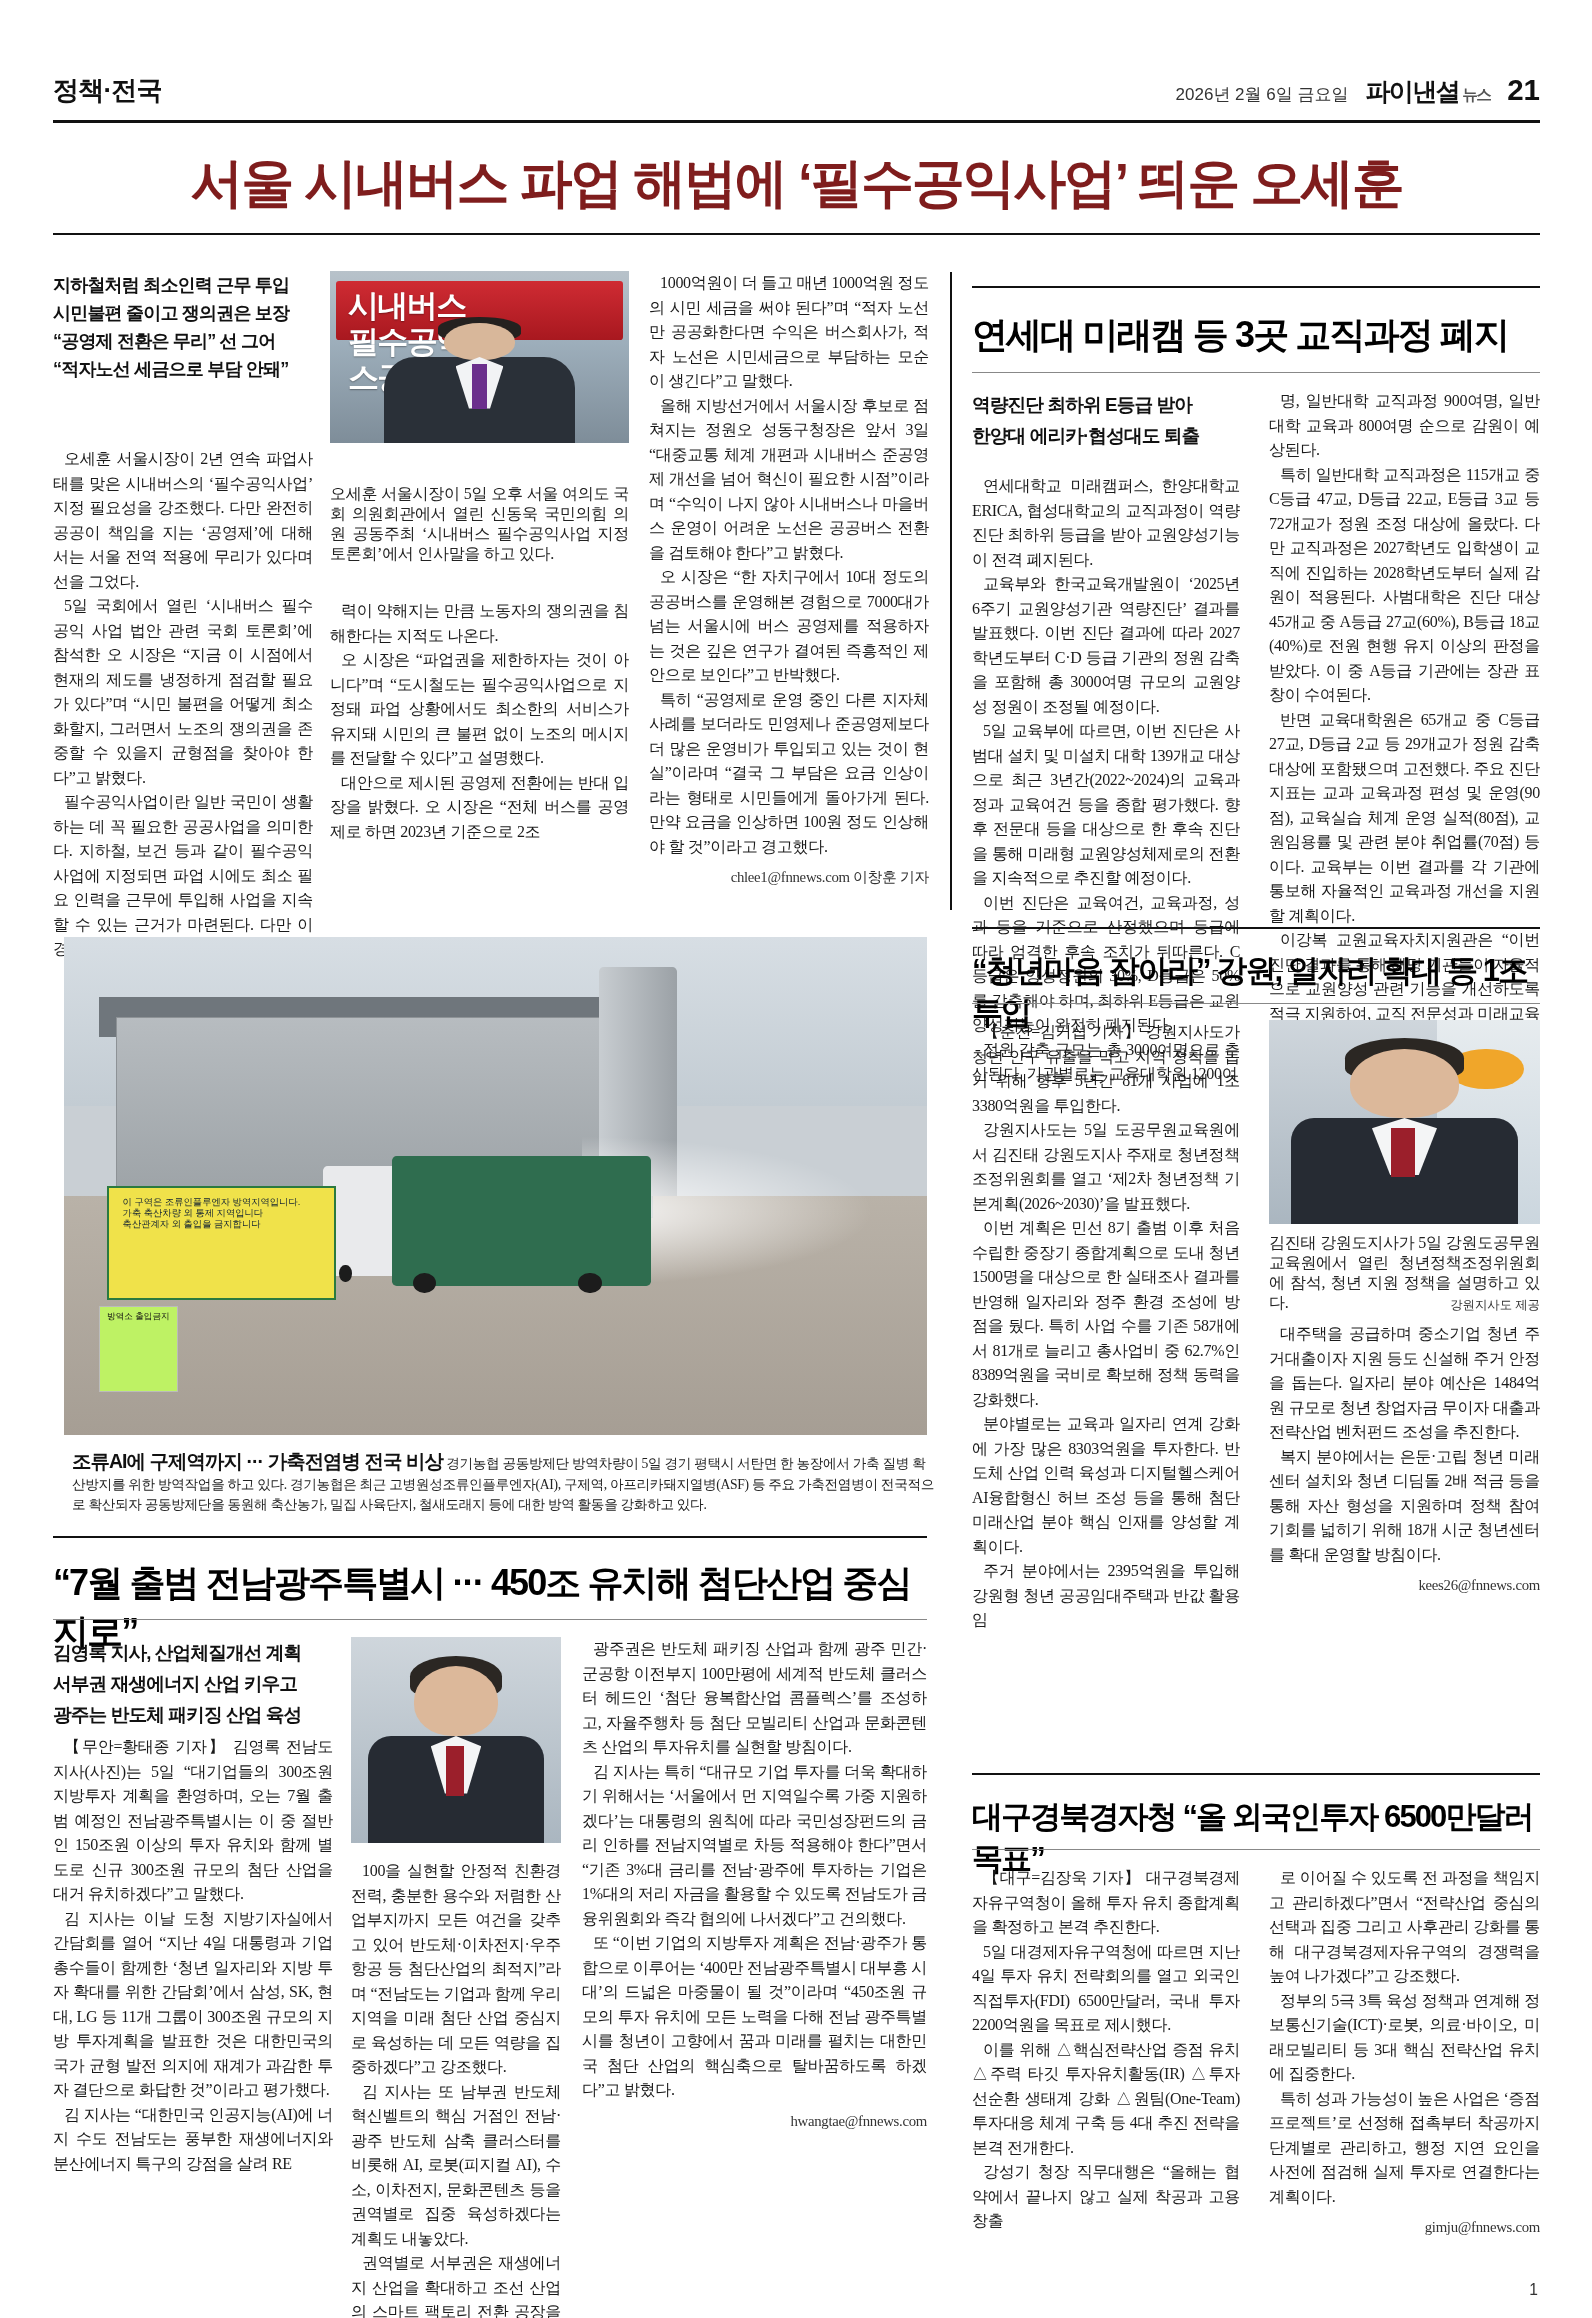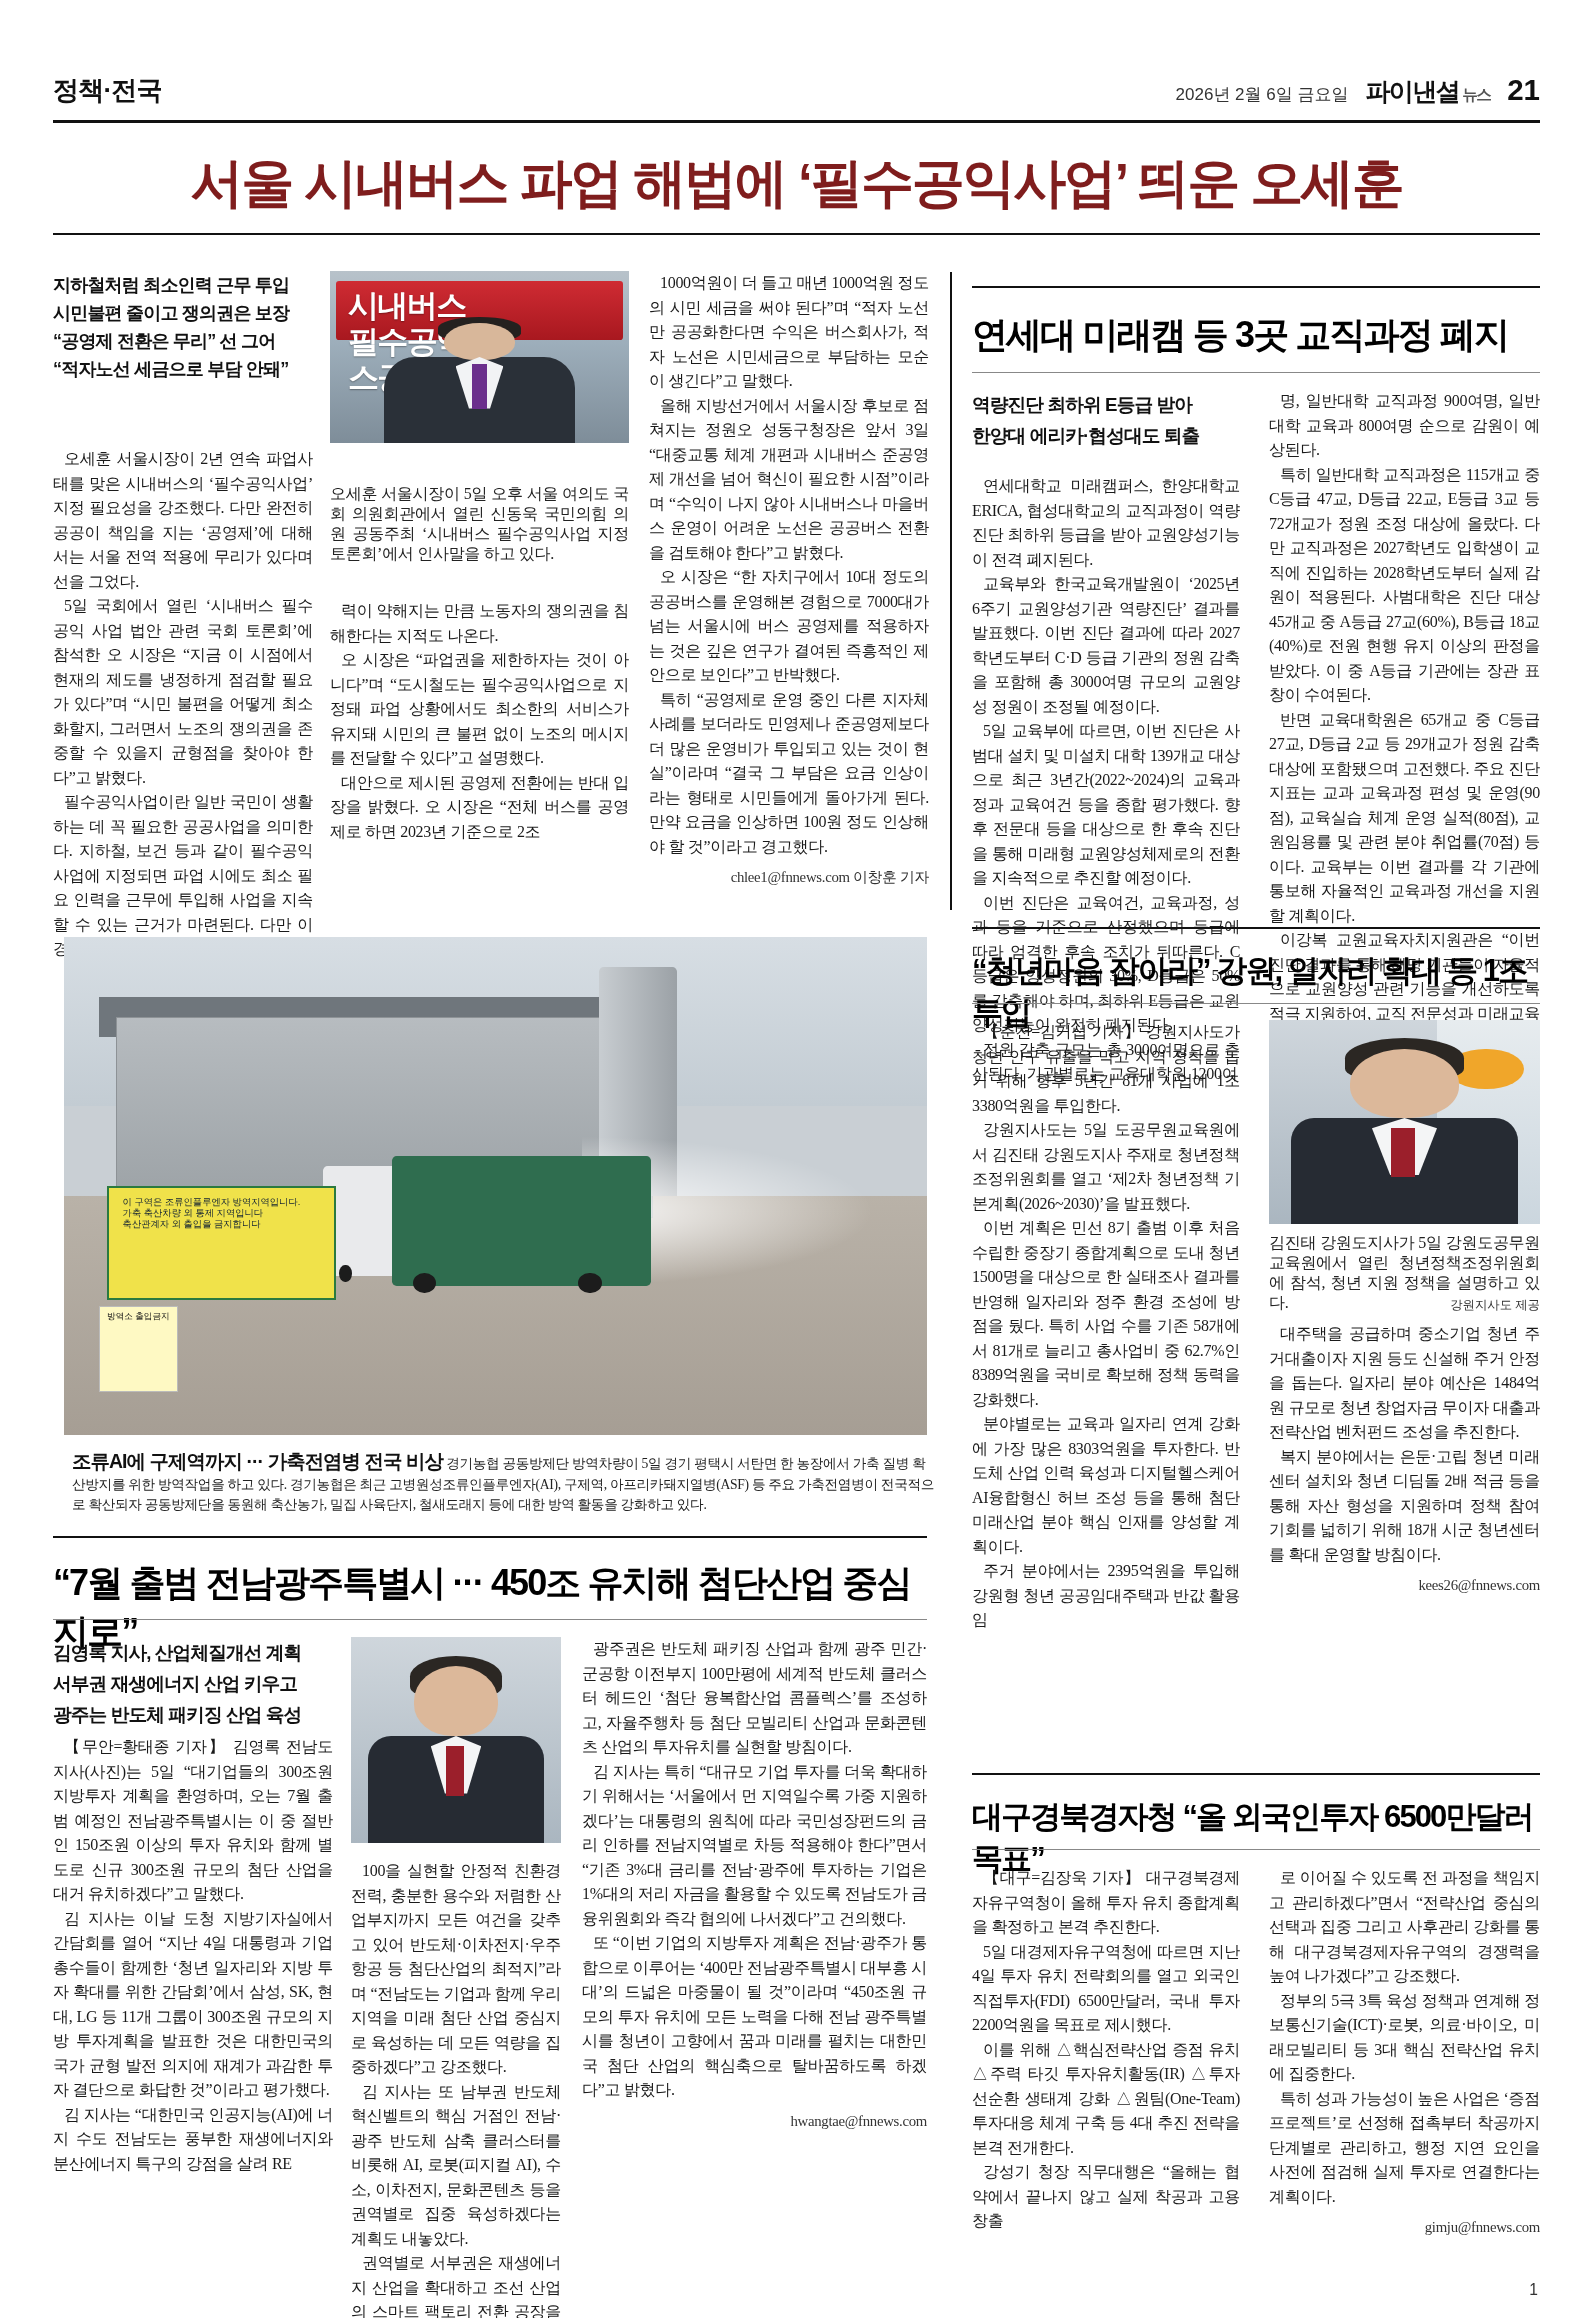--- a/index.html
+++ b/index.html
@@ -223,21 +223,21 @@
     background:#e9eaec; border-radius:4.7px; }
   .farm-wheel { position:absolute; bottom:-6%; width:9%; height:16%;
     background:#1c1c1c; border-radius:50%; }
   .farm-spray { position:absolute; left:60%; top:40%; width:34%; height:30%;
     background:radial-gradient(ellipse at left center, rgba(255,255,255,.95), rgba(255,255,255,0) 70%); }
   .farm-sign { position:absolute; left:5%; top:50%; width:26%; height:22%;
     background:#f0e24a; border:2.3px solid #2b7a3f; }
   .farm-sign-txt { position:absolute; left:6%; top:8%; width:88%;
     font-size:9.3px; line-height:11px; color:#123; font-family:"Liberation Sans",sans-serif;}
   .farm-sign2 { position:absolute; left:4%; top:74%; width:9%; height:17%;
-    background:#fef9c3; border:1.6px solid #bbb; }
+    background:#bef264; border:1.6px solid #bbb; }
   
   .por-bg { position:absolute; left:0; top:0; width:100%; height:100%;
     background:linear-gradient(180deg,#cfd6dc,#aab6c0); }
   .por-head { position:absolute; left:30%; top:14%; width:40%; height:34%;
     background:#dcb89a; border-radius:50% 50% 45% 45%; }
   .por-hair { position:absolute; left:28%; top:9%; width:44%; height:20%;
     background:#2b2723; border-radius:50% 50% 25% 25%; }
   .por-body { position:absolute; left:8%; top:48%; width:84%; height:54%;
     background:#262b33; border-radius:23px 23px 0 0; }
   .por-shirt { position:absolute; left:38%; top:48%; width:24%; height:28%;

